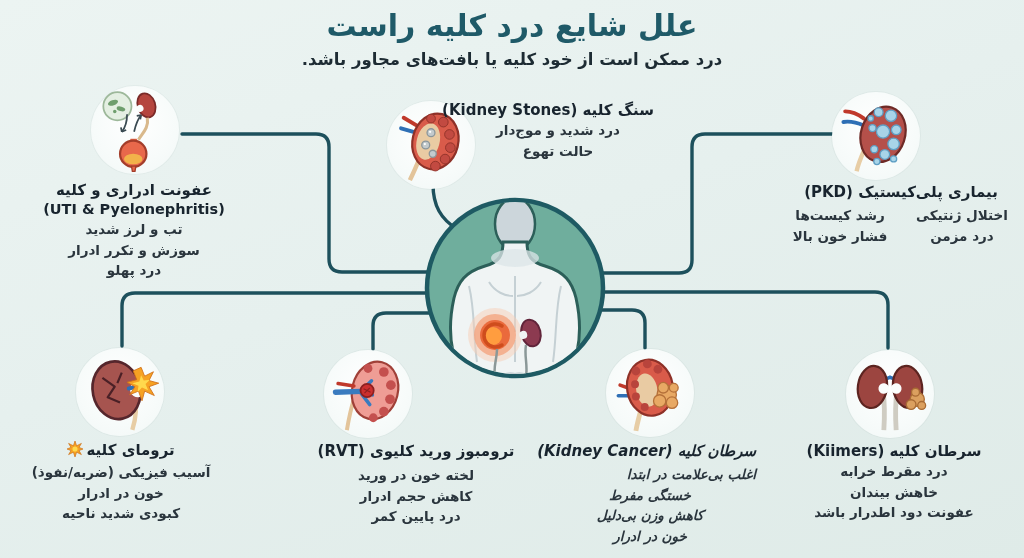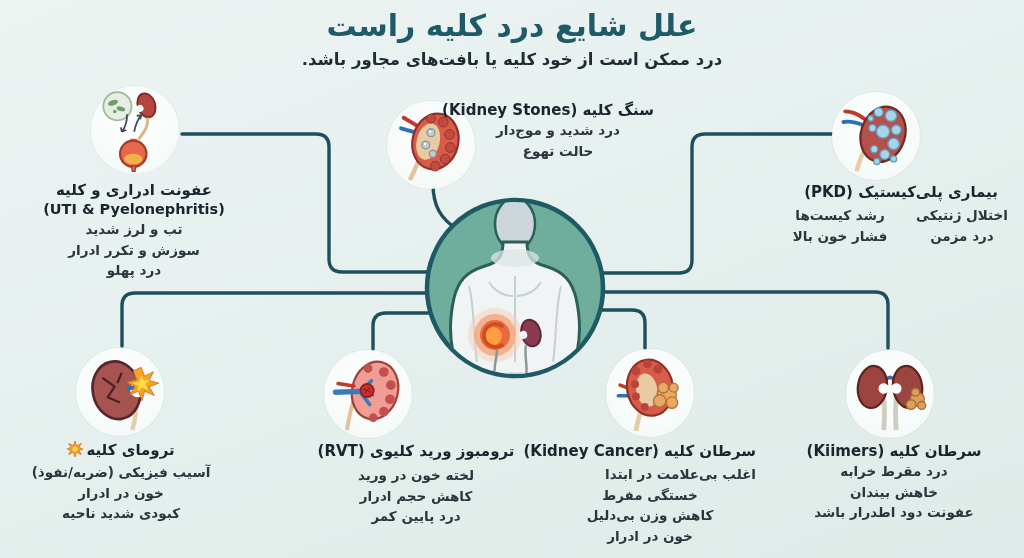--- a/index.html
+++ b/index.html
@@ -262,21 +262,21 @@
       </g>
       <g fill="#e8a964" stroke="#b5713a" stroke-width="1.5">
         <circle cx="69" cy="52" r="11"></circle>
           <circle cx="61" cy="59" r="7"></circle>
           <circle cx="75" cy="61" r="6.5"></circle>
         <circle cx="65" cy="44" r="6"></circle>
           <circle cx="77" cy="44" r="5"></circle>
       </g>
     </svg>
   </div>
-  <div class="cause" style="left:544px;top:441px;width:212px;">
+  <div class="cause" style="left:544px;top:441px;width:212px;font-style:italic;">
     <div class="ctitle">سرطان کلیه (Kidney Cancer)</div>
     <div class="sym" style="margin-top:3px;text-align:right;">اغلب بی‌علامت در ابتدا</div>
     <div class="sym">خستگی مفرط</div>
     <div class="sym">کاهش وزن بی‌دلیل</div>
     <div class="sym">خون در ادرار</div>
   </div>
 
   <div class="icon-circle" style="left:846px;top:350px;">
     <svg width="88" height="88" viewBox="0 0 100 100">
       <path d="M 42 46 C 44 60 44 75 43 91" fill="none" stroke="#cfccc2" stroke-width="5.5"></path>

